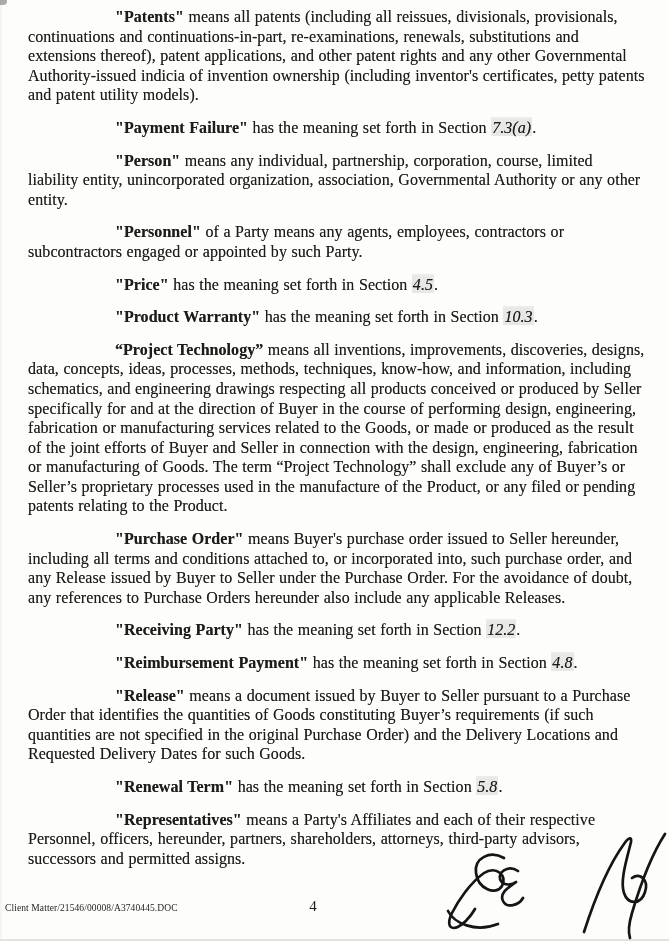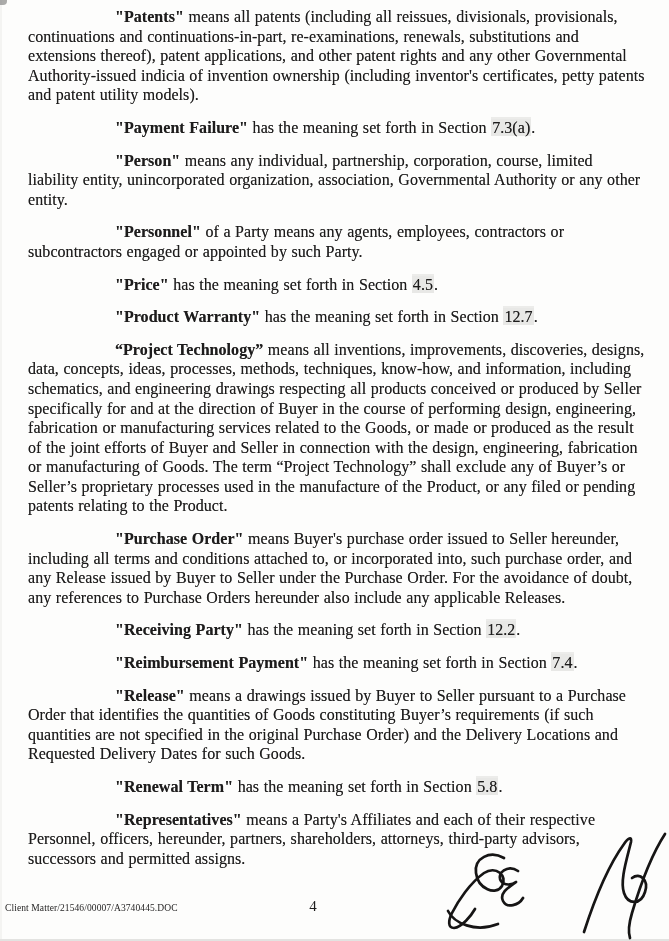--- a/index.html
+++ b/index.html
@@ -27,20 +27,21 @@
     text-align: left;
     letter-spacing: 0.05px;
     word-spacing: 0.5px;
     text-shadow: 0 0 0.4px rgba(20,20,20,0.55);
   }
   .term { font-weight: bold; }
   .ref {
     background: #e8e8e6;
     box-shadow: 0 -2px 0 #ececea;
     padding: 0 1px;
+    font-style: italic;
   }
   .ref:empty { display: none; }
   .tail:empty { display: none; }
   .footer-doc {
     position: absolute;
     left: 5px;
     top: 903px;
     font-size: 9.5px;
     letter-spacing: 0.1px;
     color: #262525;
@@ -82,44 +83,44 @@
     <p class="para"><span class="term">"Patents"</span><span> means all patents (including all reissues, divisionals, provisionals, continuations and continuations-in-part, re-examinations, renewals, substitutions and extensions thereof), patent applications, and other patent rights and any other Governmental Authority-issued indicia of invention ownership (including inventor's certificates, petty patents and patent utility models).</span></p>
 
     <p class="para"><span class="term">"Payment Failure"</span><span> has the meaning set forth in Section </span><span class="ref">7.3(a)</span><span class="tail">.</span></p>
 
     <p class="para"><span class="term">"Person"</span><span> means any individual, partnership, corporation, course, limited liability entity, unincorporated organization, association, Governmental Authority or any other entity.</span></p>
 
     <p class="para"><span class="term">"Personnel"</span><span> of a Party means any agents, employees, contractors or subcontractors engaged or appointed by such Party.</span></p>
 
     <p class="para"><span class="term">"Price"</span><span> has the meaning set forth in Section </span><span class="ref">4.5</span><span class="tail">.</span></p>
 
-    <p class="para"><span class="term">"Product Warranty"</span><span> has the meaning set forth in Section </span><span class="ref">12.7</span><span class="tail">.</span></p>
+    <p class="para"><span class="term">"Product Warranty"</span><span> has the meaning set forth in Section </span><span class="ref">10.3</span><span class="tail">.</span></p>
 
     <p class="para"><span class="term">“Project Technology”</span><span> means all inventions, improvements, discoveries, designs, data, concepts, ideas, processes, methods, techniques, know-how, and information, including schematics, and engineering drawings respecting all products conceived or produced by Seller specifically for and at the direction of Buyer in the course of performing design, engineering, fabrication or manufacturing services related to the Goods, or made or produced as the result of the joint efforts of Buyer and Seller in connection with the design, engineering, fabrication or manufacturing of Goods. The term “Project Technology” shall exclude any of Buyer’s or Seller’s proprietary processes used in the manufacture of the Product, or any filed or pending patents relating to the Product.</span></p>
 
     <p class="para"><span class="term">"Purchase Order"</span><span> means Buyer's purchase order issued to Seller hereunder, including all terms and conditions attached to, or incorporated into, such purchase order, and any Release issued by Buyer to Seller under the Purchase Order. For the avoidance of doubt, any references to Purchase Orders hereunder also include any applicable Releases.</span></p>
 
     <p class="para"><span class="term">"Receiving Party"</span><span> has the meaning set forth in Section </span><span class="ref">12.2</span><span class="tail">.</span></p>
 
-    <p class="para"><span class="term">"Reimbursement Payment"</span><span> has the meaning set forth in Section </span><span class="ref">7.4</span><span class="tail">.</span></p>
+    <p class="para"><span class="term">"Reimbursement Payment"</span><span> has the meaning set forth in Section </span><span class="ref">4.8</span><span class="tail">.</span></p>
 
-    <p class="para"><span class="term">"Release"</span><span> means a drawings issued by Buyer to Seller pursuant to a Purchase Order that identifies the quantities of Goods constituting Buyer’s requirements (if such quantities are not specified in the original Purchase Order) and the Delivery Locations and Requested Delivery Dates for such Goods.</span></p>
+    <p class="para"><span class="term">"Release"</span><span> means a document issued by Buyer to Seller pursuant to a Purchase Order that identifies the quantities of Goods constituting Buyer’s requirements (if such quantities are not specified in the original Purchase Order) and the Delivery Locations and Requested Delivery Dates for such Goods.</span></p>
 
     <p class="para"><span class="term">"Renewal Term"</span><span> has the meaning set forth in Section </span><span class="ref">5.8</span><span class="tail">.</span></p>
 
     <p class="para"><span class="term">"Representatives"</span><span> means a Party's Affiliates and each of their respective Personnel, officers, hereunder, partners, shareholders, attorneys, third-party advisors, successors and permitted assigns.</span></p>
 
   </div>
 
   <svg class="sig" style="left:444px; top:850px;" width="86" height="86" viewBox="0 0 86 86">
     <path d="M60,8 C46,0 30,8 32,23 C34,39 52,46 58,36 C64,26 52,15 40,23 C26,33 14,51 8,63 C4,71 4,78 10,78 C18,77 27,66 31,59"></path>
     <path d="M74,21 C64,14 52,23 57,31 C60,36 69,35 72,32 C65,37 55,43 59,51 C63,59 75,55 79,48"></path>
     <path d="M4,61 C10,73 31,83 54,74"></path>
   </svg>
 
   <svg class="sig" style="left:578px; top:831px;" width="91" height="110" viewBox="0 0 91 110">
     <path d="M6,101 C16,70 30,35 46,13 C50,7 54,5 53,11 C48,31 42,50 46,62 C50,74 63,74 67,61 C71,49 62,41 54,47"></path>
     <path d="M87,3 C74,23 62,55 54,82 C51,92 50,101 52,107"></path>
   </svg>
 
-  <div class="footer-doc">Client Matter/21546/00007/A3740445.DOC</div>
+  <div class="footer-doc">Client Matter/21546/00008/A3740445.DOC</div>
   <div class="page-num">4</div>
 </div>
 
 </body></html>

